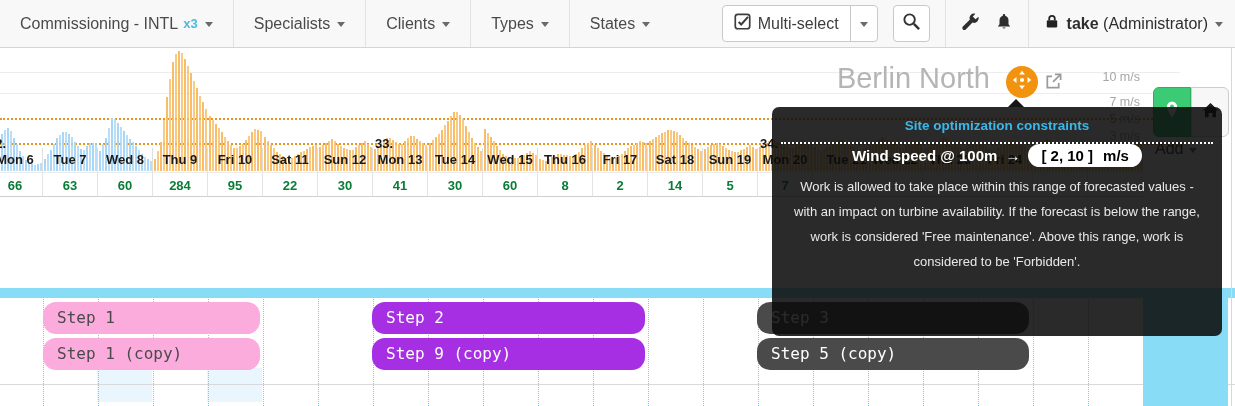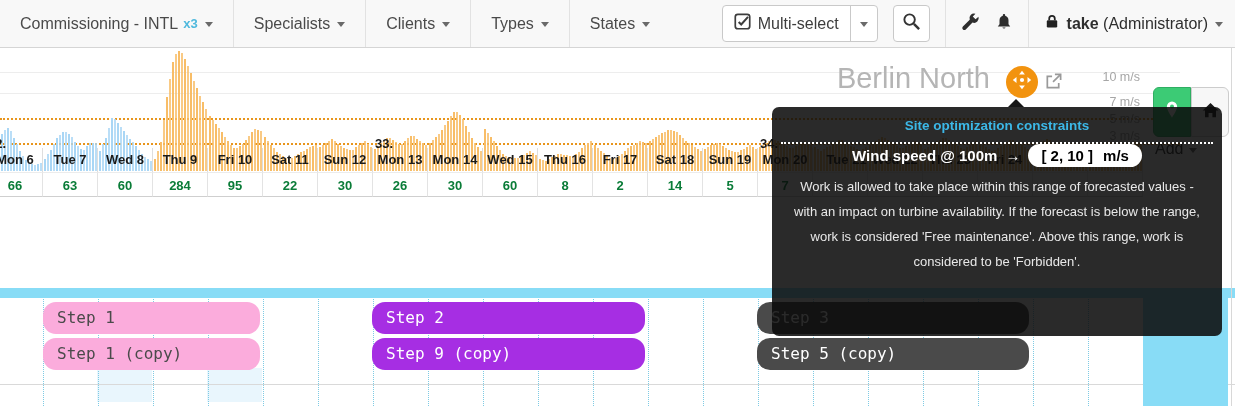--- a/index.html
+++ b/index.html
@@ -314,40 +314,40 @@
         <div class="bar" style="left: 401px; top: 95.5882px; height: 27.4118px; background: rgb(248, 189, 103); opacity: 0.8;"></div>
         <div class="bar" style="left: 404px; top: 92.7647px; height: 30.2353px; background: rgb(248, 189, 103); opacity: 1;"></div>
         <div class="bar" style="left: 407px; top: 90.2941px; height: 32.7059px; background: rgb(248, 189, 103); opacity: 0.8;"></div>
         <div class="bar" style="left: 410px; top: 88.4118px; height: 34.5882px; background: rgb(248, 189, 103); opacity: 1;"></div>
         <div class="bar" style="left: 413px; top: 87.7059px; height: 35.2941px; background: rgb(248, 189, 103); opacity: 0.8;"></div>
         <div class="bar" style="left: 416px; top: 90.5294px; height: 32.4706px; background: rgb(248, 189, 103); opacity: 1;"></div>
         <div class="bar" style="left: 419px; top: 93.2353px; height: 29.7647px; background: rgb(248, 189, 103); opacity: 0.8;"></div>
         <div class="bar" style="left: 422px; top: 95.1176px; height: 27.8824px; background: rgb(248, 189, 103); opacity: 1;"></div>
         <div class="bar" style="left: 425px; top: 97px; height: 26px; background: rgb(248, 189, 103); opacity: 0.8;"></div>
         <div class="day-label" style="left: 373px;">Mon 13</div>
-        <div class="day-value" style="left: 373px;">26</div>
+        <div class="day-value" style="left: 373px;">41</div>
         <div class="bar" style="left: 429px; top: 95px; height: 28px; background: rgb(248, 189, 103); opacity: 1;"></div>
         <div class="bar" style="left: 432px; top: 92.1765px; height: 30.8235px; background: rgb(248, 189, 103); opacity: 0.8;"></div>
         <div class="bar" style="left: 435px; top: 89.3529px; height: 33.6471px; background: rgb(248, 189, 103); opacity: 1;"></div>
         <div class="bar" style="left: 438px; top: 85.7059px; height: 37.2941px; background: rgb(248, 189, 103); opacity: 0.8;"></div>
         <div class="bar" style="left: 441px; top: 81.9412px; height: 41.0588px; background: rgb(248, 189, 103); opacity: 1;"></div>
         <div class="bar" style="left: 444px; top: 77.4706px; height: 45.5294px; background: rgb(248, 189, 103); opacity: 0.8;"></div>
         <div class="bar" style="left: 447px; top: 72.7647px; height: 50.2353px; background: rgb(248, 189, 103); opacity: 1;"></div>
         <div class="bar" style="left: 450px; top: 68.3529px; height: 54.6471px; background: rgb(248, 189, 103); opacity: 0.8;"></div>
         <div class="bar" style="left: 453px; top: 64.1176px; height: 58.8824px; background: rgb(248, 189, 103); opacity: 1;"></div>
         <div class="bar" style="left: 456px; top: 63.6471px; height: 59.3529px; background: rgb(248, 189, 103); opacity: 0.8;"></div>
         <div class="bar" style="left: 459px; top: 66.9412px; height: 56.0588px; background: rgb(248, 189, 103); opacity: 1;"></div>
         <div class="bar" style="left: 462px; top: 71.4706px; height: 51.5294px; background: rgb(248, 189, 103); opacity: 0.8;"></div>
         <div class="bar" style="left: 465px; top: 78.0588px; height: 44.9412px; background: rgb(248, 189, 103); opacity: 1;"></div>
         <div class="bar" style="left: 468px; top: 84.4118px; height: 38.5882px; background: rgb(248, 189, 103); opacity: 0.8;"></div>
         <div class="bar" style="left: 471px; top: 90.0588px; height: 32.9412px; background: rgb(248, 189, 103); opacity: 1;"></div>
         <div class="bar" style="left: 474px; top: 95.4706px; height: 27.5294px; background: rgb(248, 189, 103); opacity: 0.8;"></div>
         <div class="bar" style="left: 477px; top: 99.2353px; height: 23.7647px; background: rgb(248, 189, 103); opacity: 1;"></div>
         <div class="bar" style="left: 480px; top: 103px; height: 20px; background: rgb(248, 189, 103); opacity: 0.8;"></div>
-        <div class="day-label" style="left: 428px;">Mon 14</div>
+        <div class="day-label" style="left: 428px;">Tue 14</div>
         <div class="day-value" style="left: 428px;">30</div>
         <div class="bar" style="left: 484px; top: 81px; height: 42px; background: rgb(248, 189, 103); opacity: 1;"></div>
         <div class="bar" style="left: 487px; top: 84.7647px; height: 38.2353px; background: rgb(248, 189, 103); opacity: 0.8;"></div>
         <div class="bar" style="left: 490px; top: 88.5294px; height: 34.4706px; background: rgb(248, 189, 103); opacity: 1;"></div>
         <div class="bar" style="left: 493px; top: 93.1176px; height: 29.8824px; background: rgb(248, 189, 103); opacity: 0.8;"></div>
         <div class="bar" style="left: 496px; top: 97.8235px; height: 25.1765px; background: rgb(248, 189, 103); opacity: 1;"></div>
         <div class="bar" style="left: 499px; top: 101.824px; height: 21.1765px; background: rgb(248, 189, 103); opacity: 0.8;"></div>
         <div class="bar" style="left: 502px; top: 105.588px; height: 17.4118px; background: rgb(248, 189, 103); opacity: 1;"></div>
         <div class="bar" style="left: 505px; top: 107.588px; height: 15.4118px; background: rgb(248, 189, 103); opacity: 0.8;"></div>
         <div class="bar" style="left: 508px; top: 108.529px; height: 14.4706px; background: rgb(248, 189, 103); opacity: 1;"></div>

